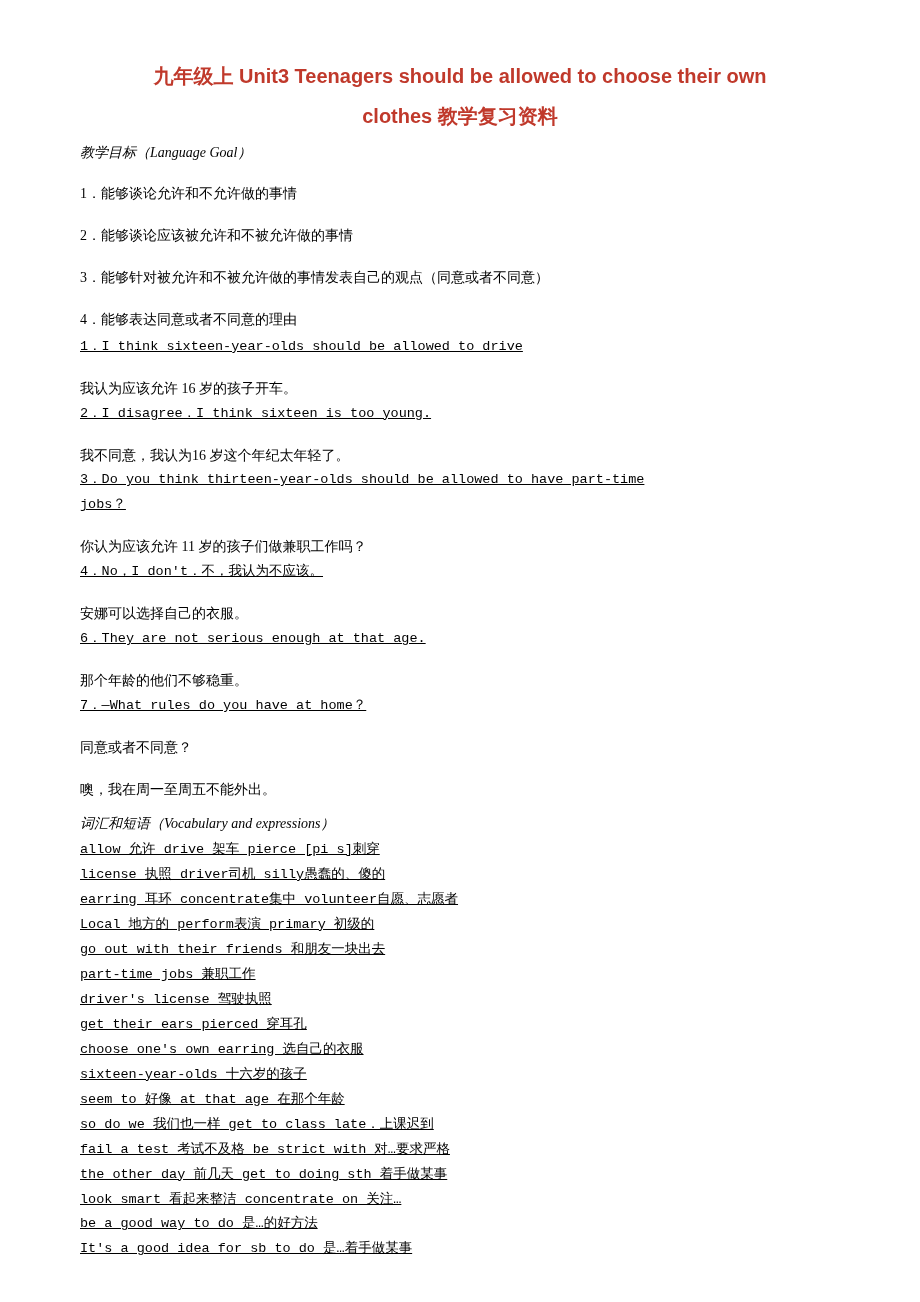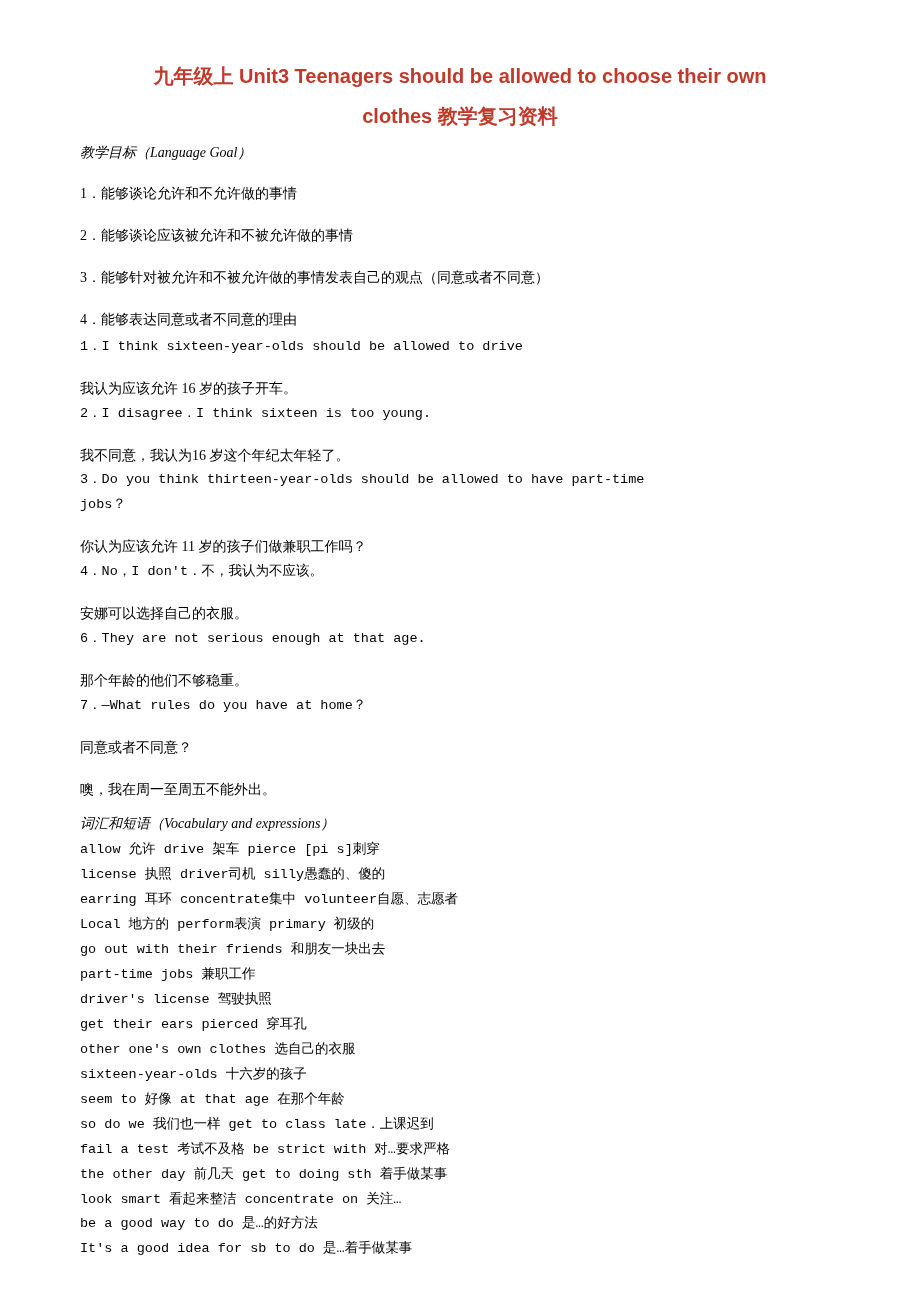--- a/index.html
+++ b/index.html
@@ -43,20 +43,21 @@
 
     .line {
       font-size: 14px;
       line-height: 1.85;
       color: #000;
     }
 
     .line.monospace {
       font-family: "Courier New", "Consolas", monospace;
       font-size: 13.5px;
+      text-decoration: underline;
     }
 
     .line.chinese {
       font-family: "SimSun", "宋体", serif;
       font-size: 14px;
       margin-top: 16px;
     }
   </style>
 </head>
 <body>
@@ -93,21 +94,21 @@
     <div class="content-block">
       <div class="section-header">词汇和短语（Vocabulary and expressions）</div>
       <div class="line monospace">allow 允许  drive 架车  pierce [pi s]刺穿</div>
       <div class="line monospace">license 执照  driver司机  silly愚蠢的、傻的</div>
       <div class="line monospace">earring 耳环  concentrate集中  volunteer自愿、志愿者</div>
       <div class="line monospace">Local 地方的  perform表演  primary 初级的</div>
       <div class="line monospace">go out with their friends  和朋友一块出去</div>
       <div class="line monospace">part-time jobs  兼职工作</div>
       <div class="line monospace">driver's license  驾驶执照</div>
       <div class="line monospace">get their ears pierced  穿耳孔</div>
-      <div class="line monospace">other one's own clothes  选自己的衣服</div>
+      <div class="line monospace">choose one's own earring  选自己的衣服</div>
       <div class="line monospace">sixteen-year-olds  十六岁的孩子</div>
       <div class="line monospace">seem to 好像  at that age 在那个年龄</div>
       <div class="line monospace">so do we 我们也一样  get to class late．上课迟到</div>
       <div class="line monospace">fail a test 考试不及格  be strict with 对…要求严格</div>
       <div class="line monospace">the other day 前几天  get to doing sth 着手做某事</div>
       <div class="line monospace">look smart 看起来整洁  concentrate on 关注…</div>
       <div class="line monospace">be a good way to do 是…的好方法</div>
       <div class="line monospace">It's a good idea for sb to do 是…着手做某事</div>
     </div>
   </div>

